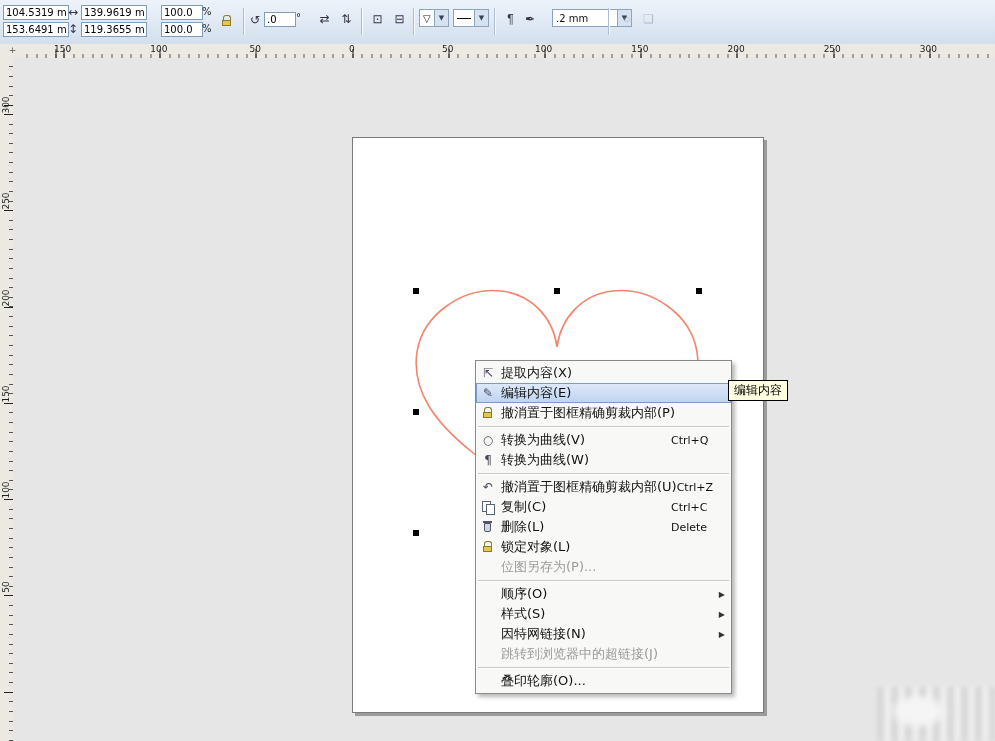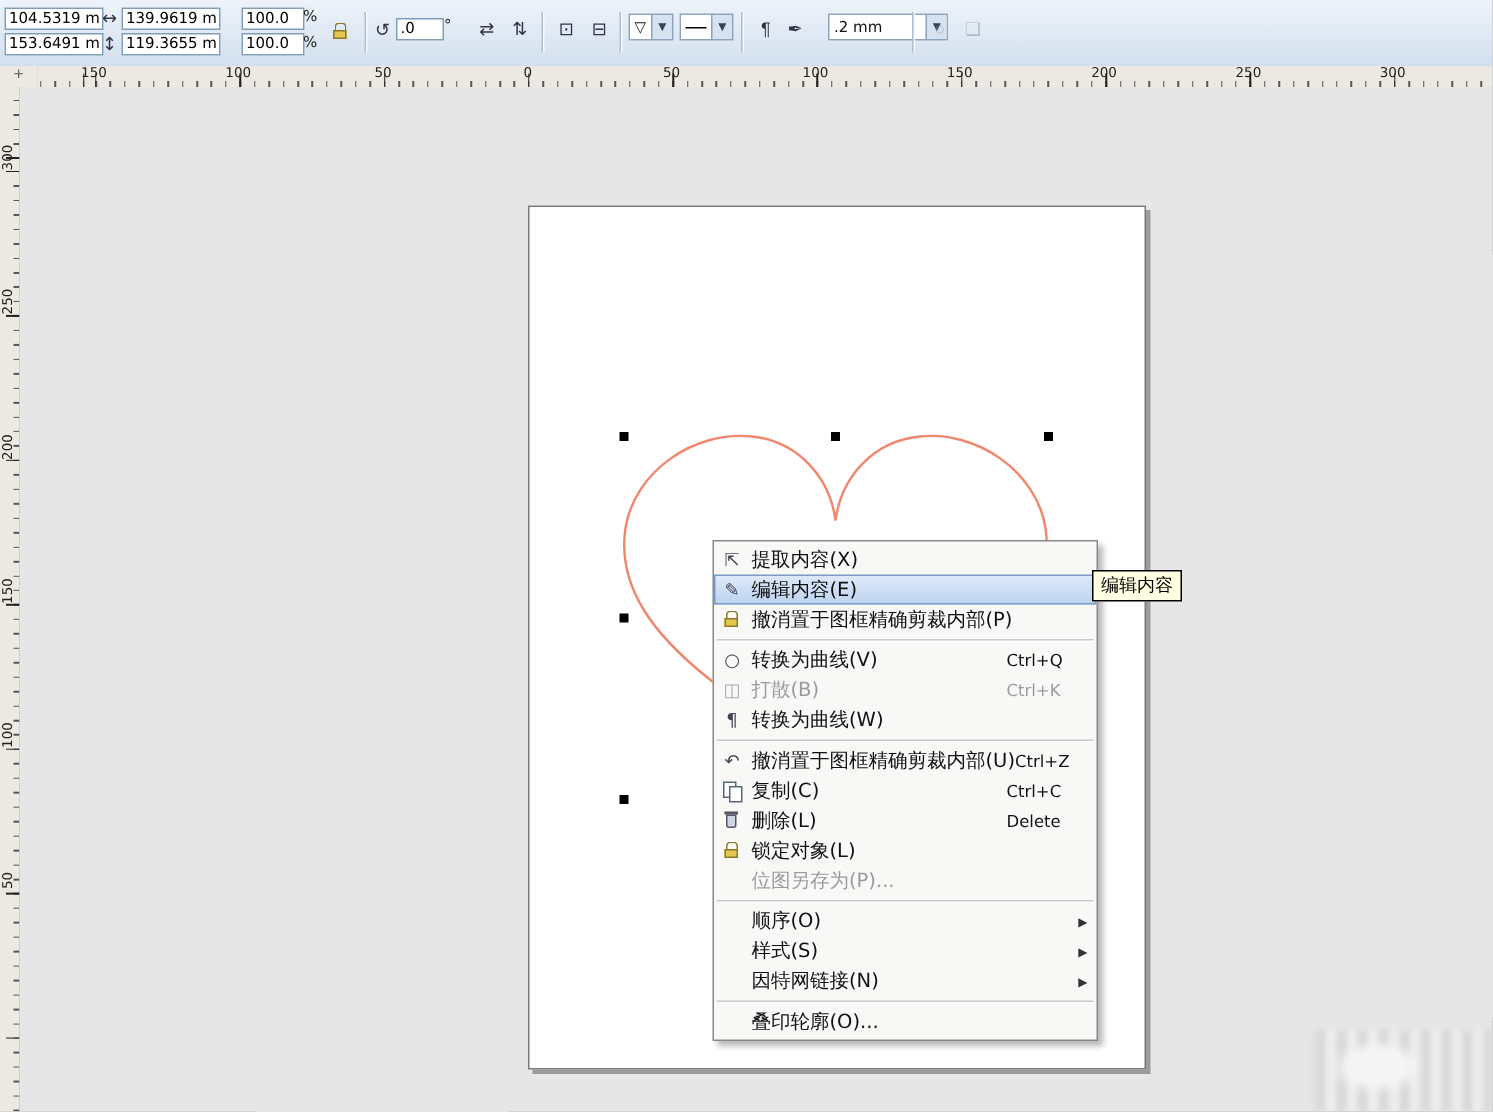--- a/index.html
+++ b/index.html
@@ -196,25 +196,20 @@
         <span class="mi-icon shape-lock"></span>
         <span class="mi-label">撤消置于图框精确剪裁内部(P)</span>
         <span class="mi-shortcut"></span>
       </div>
       <div class="menu-sep"></div>
       <div class="menu-item">
         <span class="mi-icon" data-glyph="○"></span>
         <span class="mi-label">转换为曲线(V)</span>
         <span class="mi-shortcut">Ctrl+Q</span>
       </div>
-      <div class="menu-item disabled">
-        <span class="mi-icon" data-glyph="◫"></span>
-        <span class="mi-label">打散(B)</span>
-        <span class="mi-shortcut">Ctrl+K</span>
-      </div>
       <div class="menu-item">
         <span class="mi-icon" data-glyph="¶"></span>
         <span class="mi-label">转换为曲线(W)</span>
         <span class="mi-shortcut"></span>
       </div>
       <div class="menu-sep"></div>
       <div class="menu-item">
         <span class="mi-icon" data-glyph="↶"></span>
         <span class="mi-label">撤消置于图框精确剪裁内部(U)</span>
         <span class="mi-shortcut">Ctrl+Z</span>
@@ -251,20 +246,25 @@
         <span class="mi-label">样式(S)</span>
         <span class="mi-shortcut"></span>
         <span class="mi-arrow">▶</span>
       </div>
       <div class="menu-item">
         <span class="mi-icon"></span>
         <span class="mi-label">因特网链接(N)</span>
         <span class="mi-shortcut"></span>
         <span class="mi-arrow">▶</span>
       </div>
+      <div class="menu-item disabled">
+        <span class="mi-icon"></span>
+        <span class="mi-label">跳转到浏览器中的超链接(J)</span>
+        <span class="mi-shortcut"></span>
+      </div>
       <div class="menu-sep"></div>
       <div class="menu-item">
         <span class="mi-icon"></span>
         <span class="mi-label">叠印轮廓(O)...</span>
         <span class="mi-shortcut"></span>
       </div>
     </div>
 
   <div class="tooltip">编辑内容</div>
 

